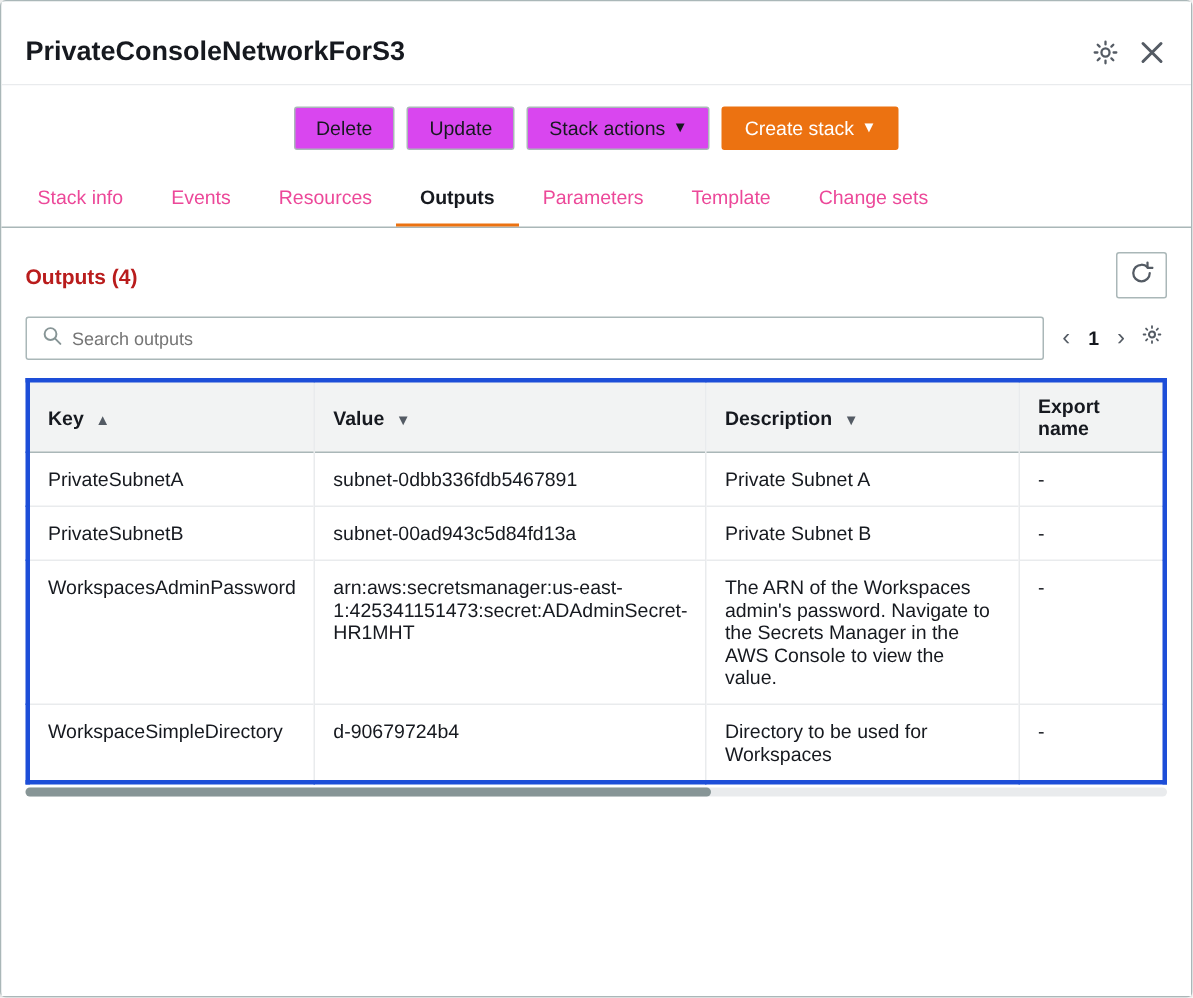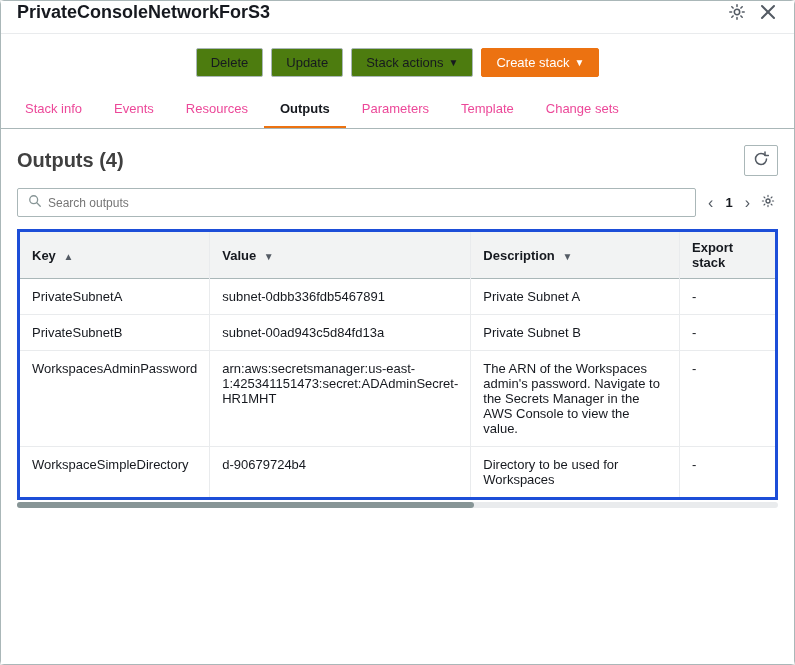--- a/index.html
+++ b/index.html
@@ -17,23 +17,22 @@
       min-height: 665px;
       background: #fff;
       border: 1px solid #aab7b8;
       border-radius: 4px;
       box-shadow: 0 2px 8px rgba(0,0,0,0.15);
       display: flex;
       flex-direction: column;
     }
     .title-bar {
       display: flex;
-      align-items: center;
       justify-content: space-between;
-      padding: 0 16px 10px 16px;
+      padding: 23px 16px 10px 16px;
       border-bottom: 1px solid #e9ebed;
       background: #fff;
     }
     .title-bar-title {
       font-size: 18px;
       font-weight: 700;
       color: #16191f;
     }
     .title-bar-icons {
       display: flex;
@@ -54,21 +53,21 @@
     .toolbar {
       display: flex;
       justify-content: center;
       gap: 8px;
       padding: 14px 16px;
       background: #fff;
     }
     .btn {
       padding: 6px 14px;
       border: 1px solid #aab7b8;
-      background: #4d7c0f;
+      background: #d946ef;
       border-radius: 2px;
       cursor: pointer;
       font-size: 13px;
       color: #16191f;
       display: flex;
       align-items: center;
       gap: 5px;
       white-space: nowrap;
     }
     .btn-primary {
@@ -103,23 +102,23 @@
       padding: 16px;
       background: #fff;
     }
     .section-header {
       display: flex;
       align-items: center;
       justify-content: space-between;
       margin-bottom: 12px;
     }
     .section-title {
-      font-size: 20px;
+      font-size: 14px;
       font-weight: 700;
-      color: #404040;
+      color: #b91c1c;
     }
     .refresh-btn {
       background: #fff;
       border: 1px solid #aab7b8;
       border-radius: 2px;
       padding: 5px 8px;
       cursor: pointer;
       font-size: 14px;
       color: #545b64;
     }
@@ -336,21 +335,21 @@
           </th>
           <th class="col-value">
             <span>Value</span>
             <span class="sort-icon">▼</span>
           </th>
           <th class="col-desc">
             <span>Description</span>
             <span class="sort-icon">▼</span>
           </th>
           <th class="col-export">
-            <span>Export stack</span>
+            <span>Export name</span>
           </th>
         </tr>
       </thead>
       <tbody id="table-body">
       <tr>
             <td>PrivateSubnetA</td>
             <td>subnet-0dbb336fdb5467891</td>
             <td>Private Subnet A</td>
             <td>-</td>
           </tr>

